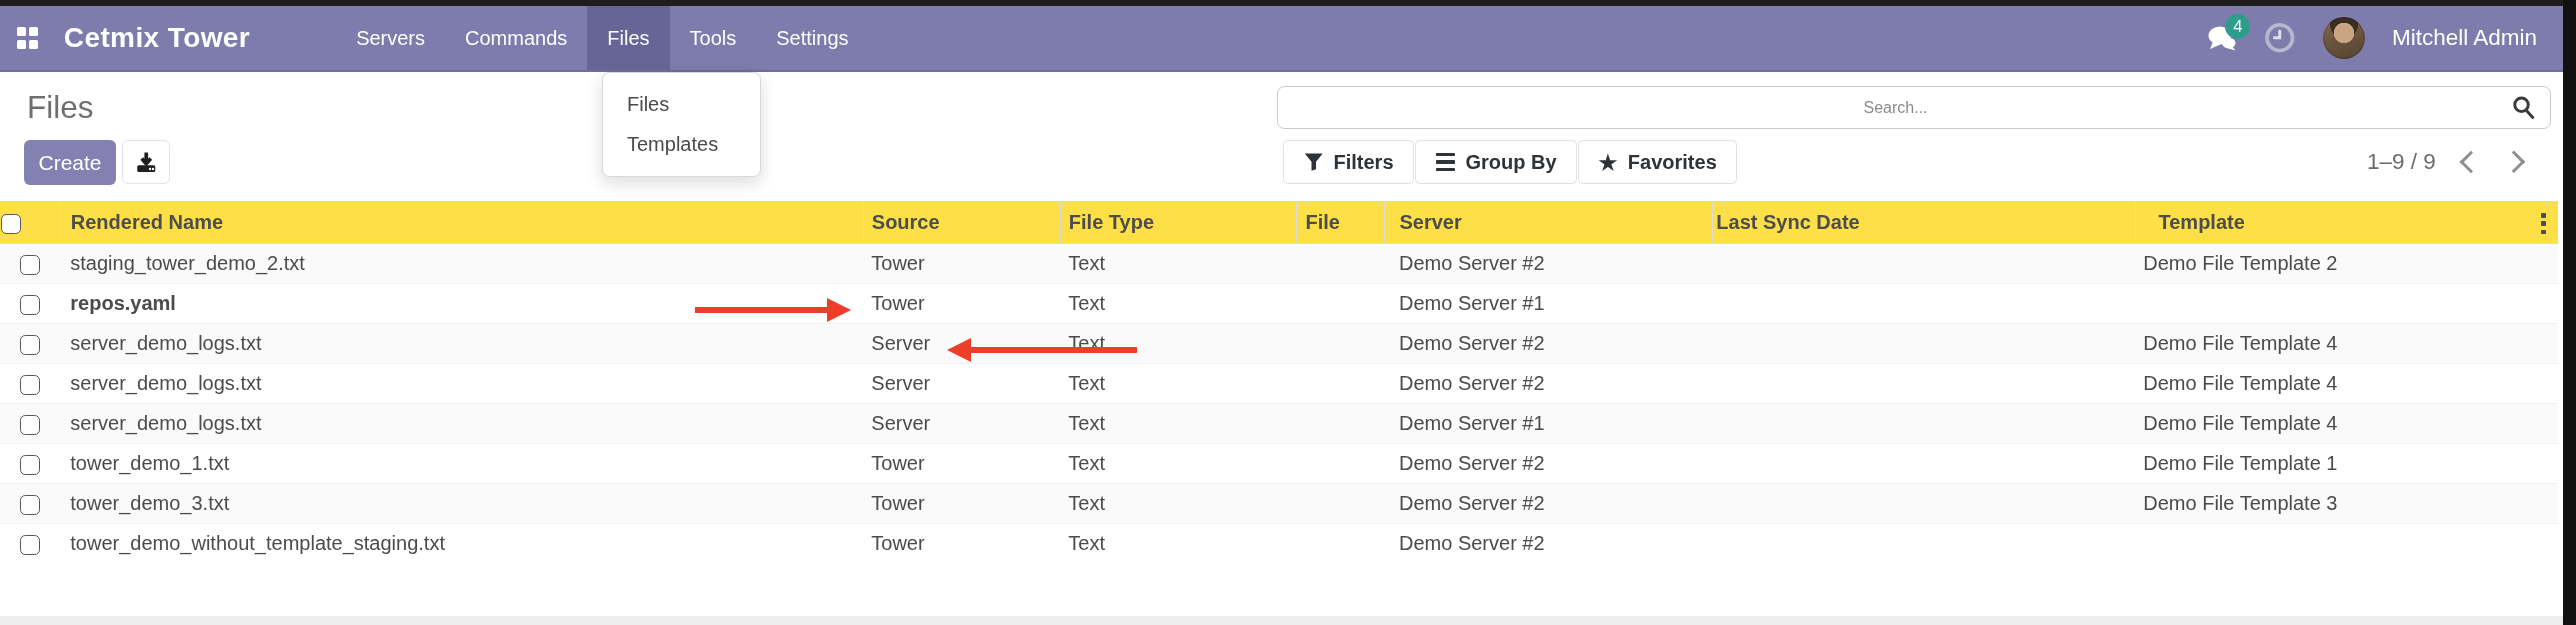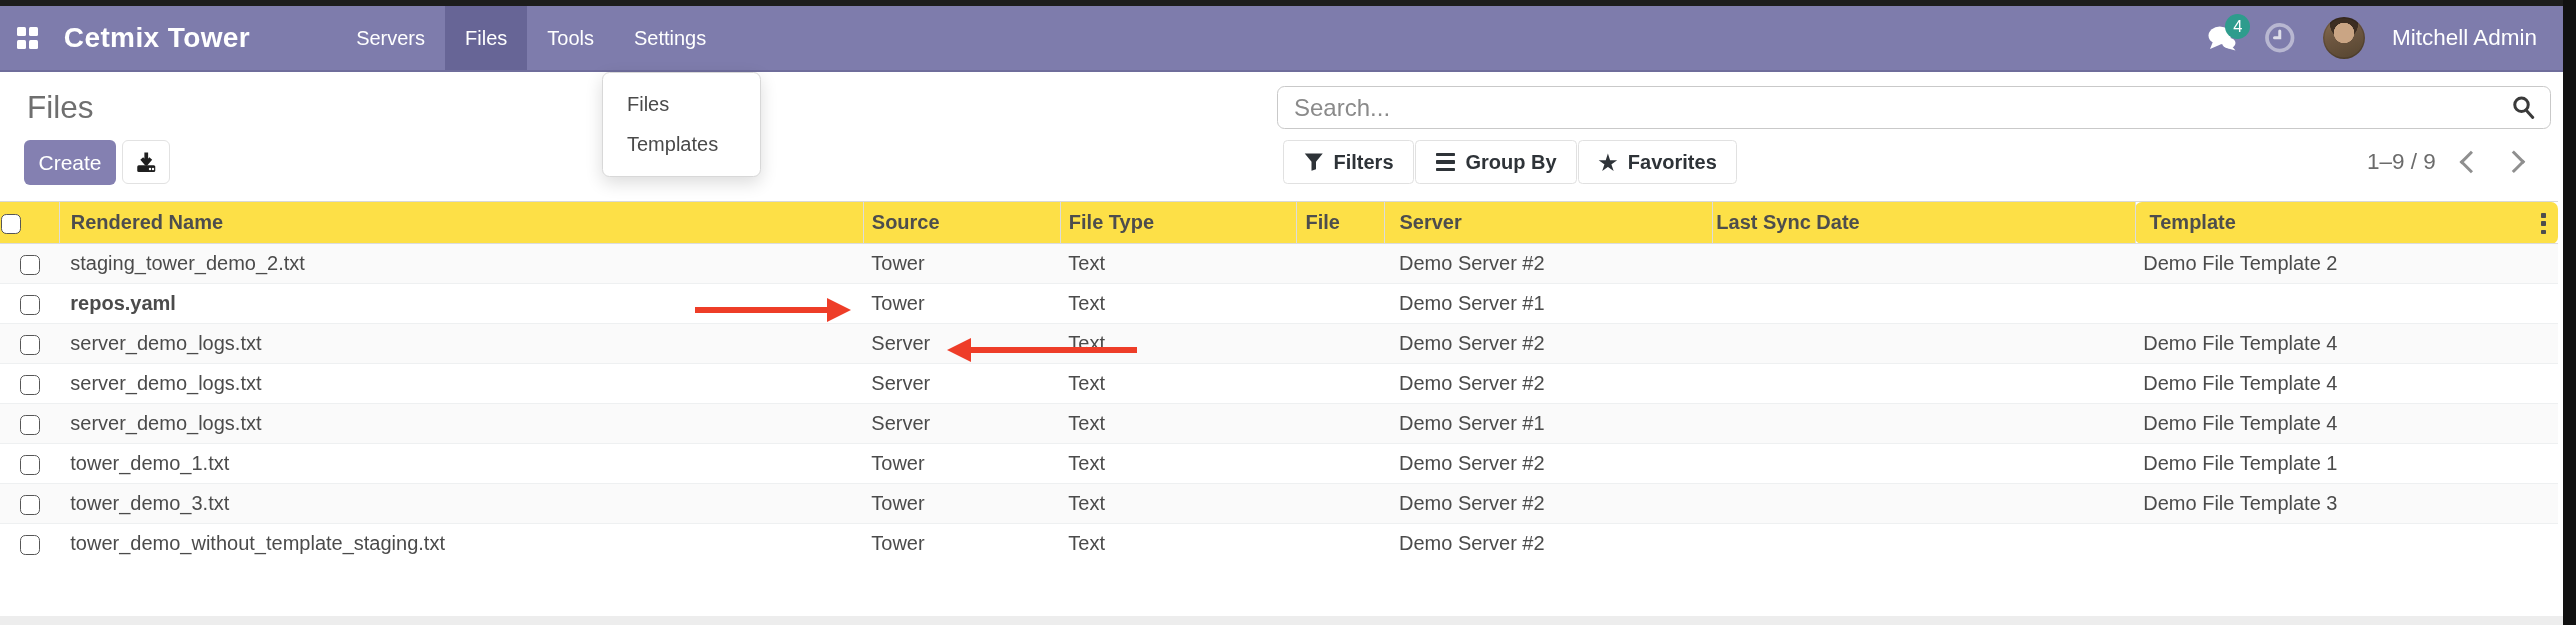--- a/index.html
+++ b/index.html
@@ -52,21 +52,21 @@
     position:absolute;left:24px;top:140px;width:92px;height:45px;background:#8480b1;color:#fff;border:none;
     border-radius:6px;font-size:21px;font-family:inherit;cursor:pointer;
   }
   .btn-export{
     position:absolute;left:122px;top:140px;width:48px;height:44px;background:#fff;border:1.5px solid #e2e2e2;
     border-radius:6px;display:flex;align-items:center;justify-content:center;cursor:pointer;box-sizing:border-box;
   }
   .search-box{position:absolute;left:1277px;top:86px;width:1274px;height:43px;}
   .search-box input{
     width:100%;height:100%;box-sizing:border-box;border:1.5px solid #c9c9c9;border-radius:7.5px;padding:0 53px 0 16px;
-    font-size:24px;color:#555;font-family:inherit;outline:none;
+    font-size:16px;color:#555;font-family:inherit;outline:none;text-align:center;
   }
   .search-box input::placeholder{color:#8a8a8a;}
   .search-glyph{position:absolute;right:15px;top:9px;cursor:pointer;}
 
   .btn-secondary{
     position:absolute;top:140px;height:44px;display:inline-flex;align-items:center;gap:10.5px;background:#fff;
     border:1.5px solid #e1e1e1;border-radius:4.5px;padding:0 19.5px;font-size:20px;font-weight:700;color:#2e3338;
     font-family:inherit;cursor:pointer;box-sizing:border-box;white-space:nowrap;
   }
   .btn-filters{left:1283px;}
@@ -123,20 +123,21 @@
       <div class="apps-grid">
           <span></span>
           <span></span>
           <span></span>
           <span></span>
         </div>
     </div>
     <div class="brand">Cetmix Tower</div>
     <div class="nav-menu">
         <div class="nav-item">Servers</div>
+        <div class="nav-item">Commands</div>
         <div class="nav-item active">Files</div>
         <div class="nav-item">Tools</div>
         <div class="nav-item">Settings</div>
       </div>
     <div class="nav-right">
       <div class="sys-icon">
         <svg width="30" height="27" viewBox="0 0 40 36">
           <ellipse cx="17" cy="14" rx="15" ry="12" fill="#ffffff"></ellipse>
           <path d="M8 22 L4 32 L18 26 Z" fill="#ffffff"></path>
           <ellipse cx="29" cy="24" rx="9" ry="7" fill="#ffffff"></ellipse>
@@ -219,21 +220,21 @@
     </colgroup>
     <thead>
         <tr>
           <th class="cell-check"><span class="checkbox"></span></th>
           <th style="padding-left: 11.3px;">Rendered Name</th>
           <th style="padding-left: 8.3px;">Source</th>
           <th style="padding-left: 8.3px; margin-left: 31px;">File Type</th>
           <th style="padding-left: 9px;">File</th>
           <th style="padding-left: 15px;">Server</th>
           <th style="padding-left: 3.8px;">Last Sync Date</th>
-          <th style="padding-left: 14px; border-radius: 7px;">Template</th>
+          <th style="padding-left: 23px;">Template</th>
         </tr>
       </thead>
     <tbody>
         <tr>
           <td class="cell-check"><span class="checkbox"></span></td>
           <td style="padding-left: 11.3px;">staging_tower_demo_2.txt</td>
           <td style="padding-left: 8.3px;">Tower</td>
           <td style="padding-left: 8.3px;">Text</td>
           <td style="padding-left: 9px;"></td>
           <td style="padding-left: 15px;">Demo Server #2</td>

